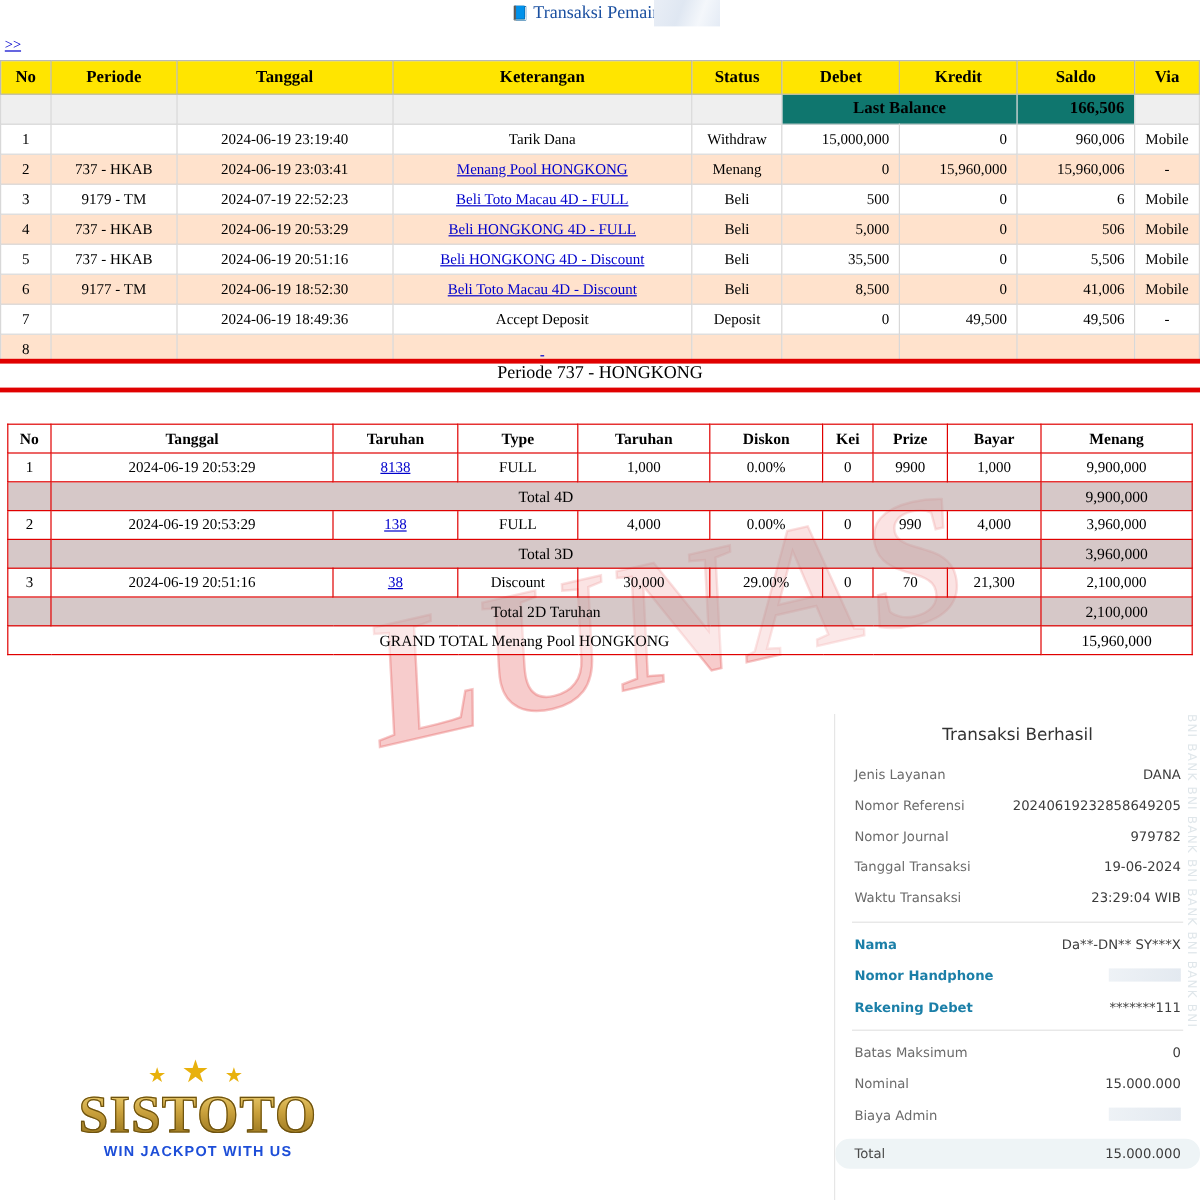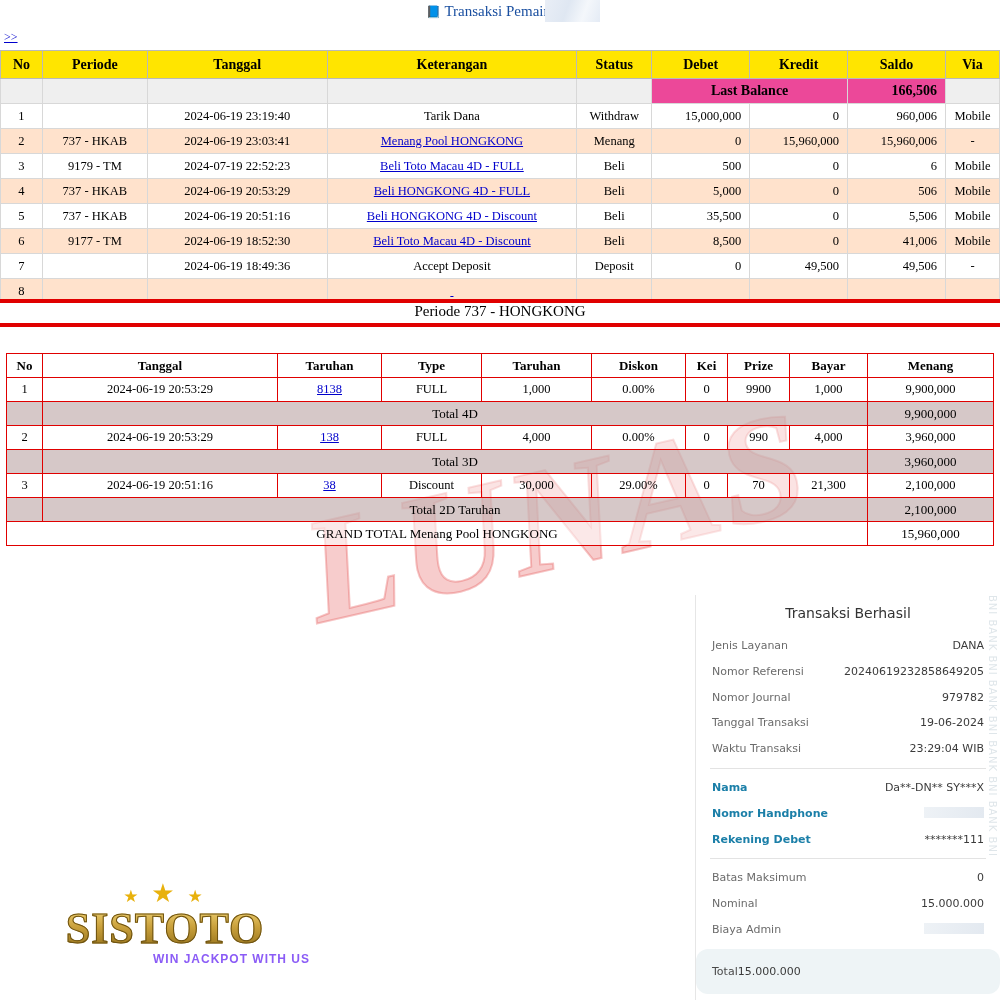--- a/index.html
+++ b/index.html
@@ -54,21 +54,21 @@
     font-size: 14px;
     color: #000;
   }
   table.tx td {
     border: 1px solid #d8d8d8;
     height: 25px;
     text-align: center;
     color: #000;
   }
   table.tx tr.lb td {
-    background: #ec4899;
+    background: #0f766e;
     font-weight: bold;
     font-size: 14px;
   }
   table.tx tr.r-odd td { background: #ffffff; }
   table.tx tr.r-even td { background: #ffe2cc; }
   .num-r { text-align: right !important; padding-right: 8px; }
   .blue { color: #0000cc; }
   .red { color: #e10000; }
   .lnk { color: #0000cc; text-decoration: underline; }
   .muted-col { background: #efefef !important; }
@@ -132,21 +132,21 @@
   }
   .receipt-title {
     text-align: center; font-size: 14px; color: #333; padding: 10px 0 12px 0;
     font-family: "DejaVu Sans", sans-serif;
   }
   .r-row { display: flex; justify-content: space-between; padding: 6px 16px; align-items: flex-start; }
   .r-row .k { color: #6b6b6b; max-width: 120px; line-height: 1.25; }
   .r-row .v { color: #3b3b3b; text-align: right; }
   .r-row.blue .k { color: #1b7fa8; font-weight: bold; }
   .r-div { height: 1px; background: #e3e3e3; margin: 6px 14px; }
-  .r-total { display:flex; padding: 16px 16px; background: #eef4f6; margin-top: 6px; border-radius: 12px; }
+  .r-total { display:flex; justify-content: space-between; padding: 6px 16px; background: #eef4f6; margin-top: 6px; border-radius: 12px; }
   .r-total .k { color: #4a4a4a; }
   .r-total .v { color: #3b3b3b; }
   .receipt-wm {
     position: absolute; right: 2px; top: 0px; height: 405px; width: 16px;
     writing-mode: vertical-rl;
     font-size: 10px; color: #dfe6ea; letter-spacing: 1px;
     white-space: nowrap;
     overflow: hidden;
   }
   .masked-bar {
@@ -161,21 +161,21 @@
   .logo-name {
     text-align: center;
     font-family: "Liberation Serif", serif;
     font-weight: bold; font-size: 44px;
     background: linear-gradient(180deg,#f3d77a 0%,#caa13c 45%,#8c6a16 100%);
     -webkit-background-clip: text; background-clip: text; color: transparent;
     -webkit-text-stroke: 1px #6d5210;
     letter-spacing: 1px; line-height: 1.05;
   }
   .logo-tag {
-    text-align: right; color: #8b5cf6; font-weight: bold;
+    text-align: center; color: #1d4ed8; font-weight: bold;
     font-size: 12px; letter-spacing: 1px;
     font-family: "Liberation Sans", sans-serif;
   }
 </style>
 </head>
 <body>
 
 <div id="root">
 
   <div class="top-panel">

